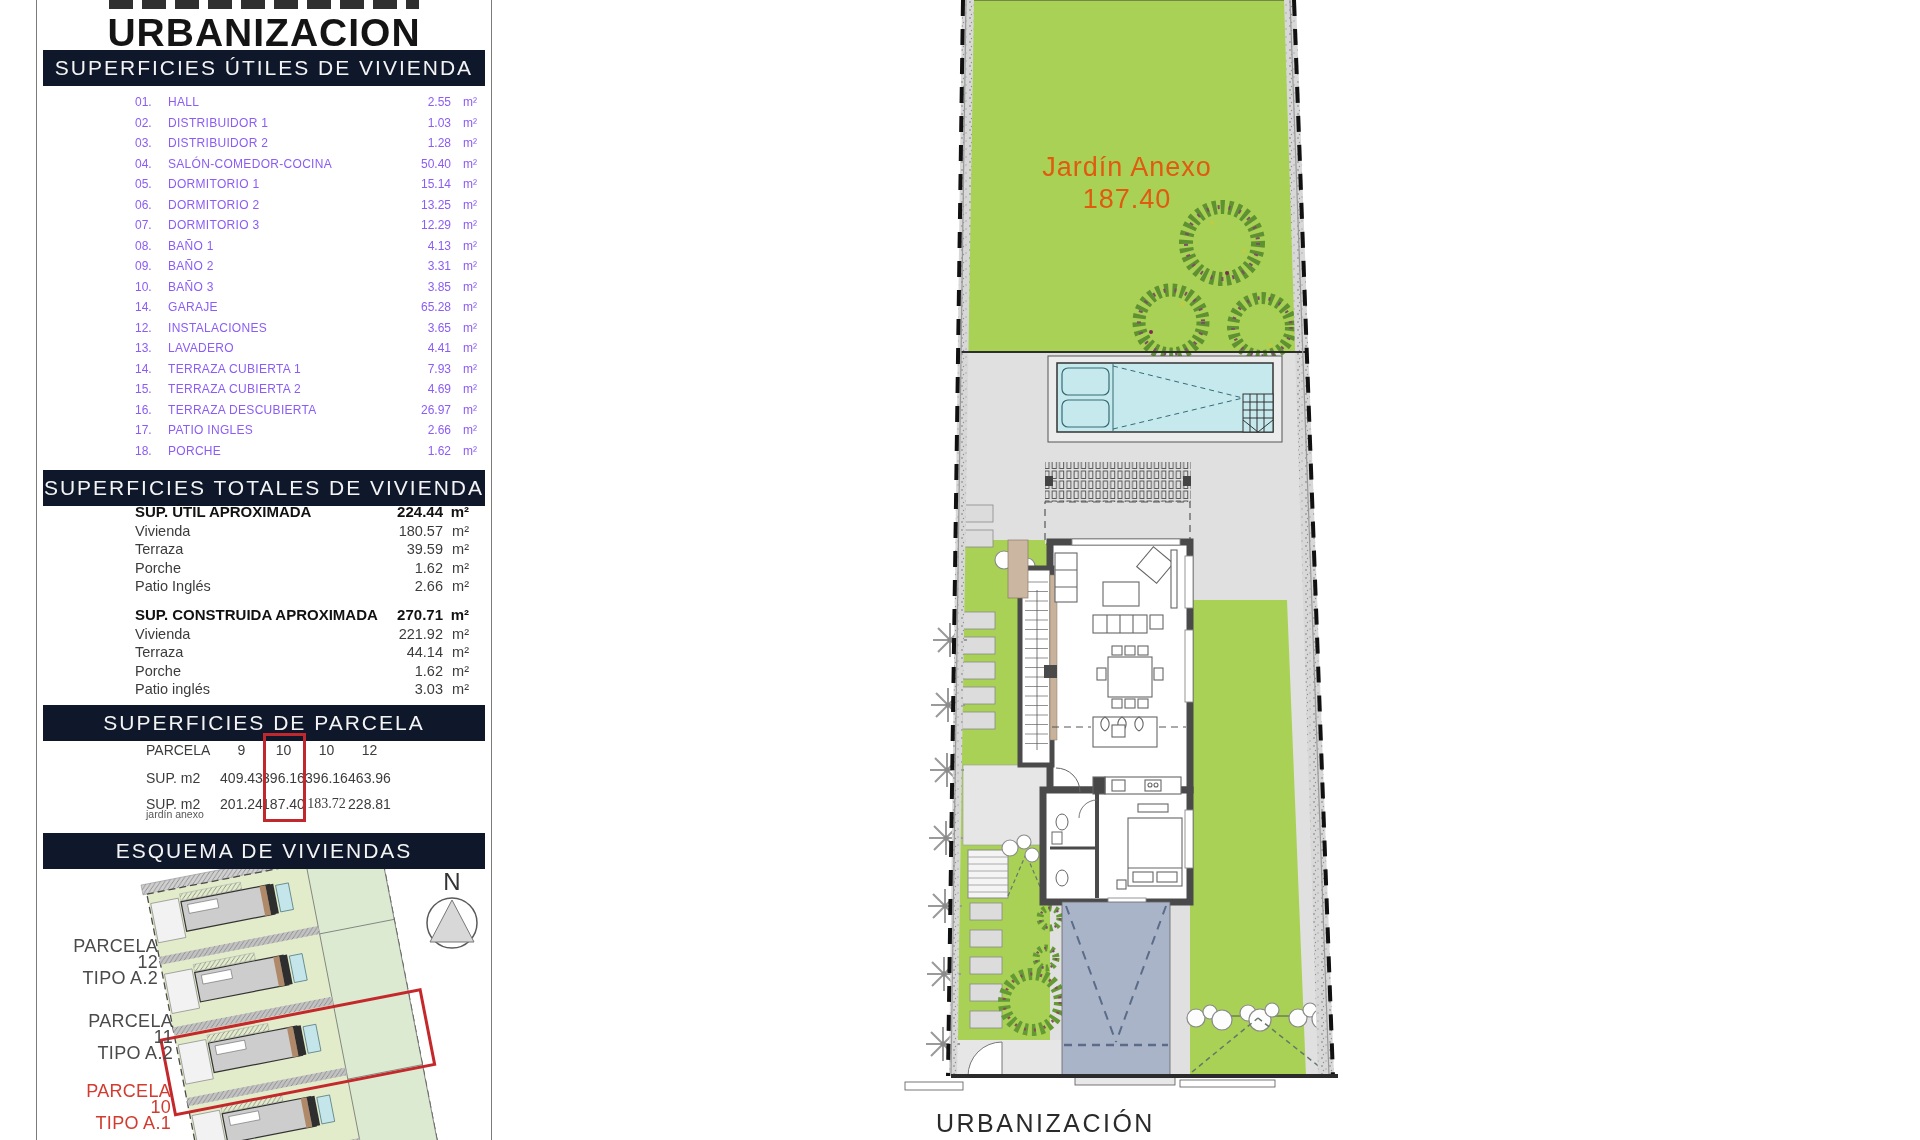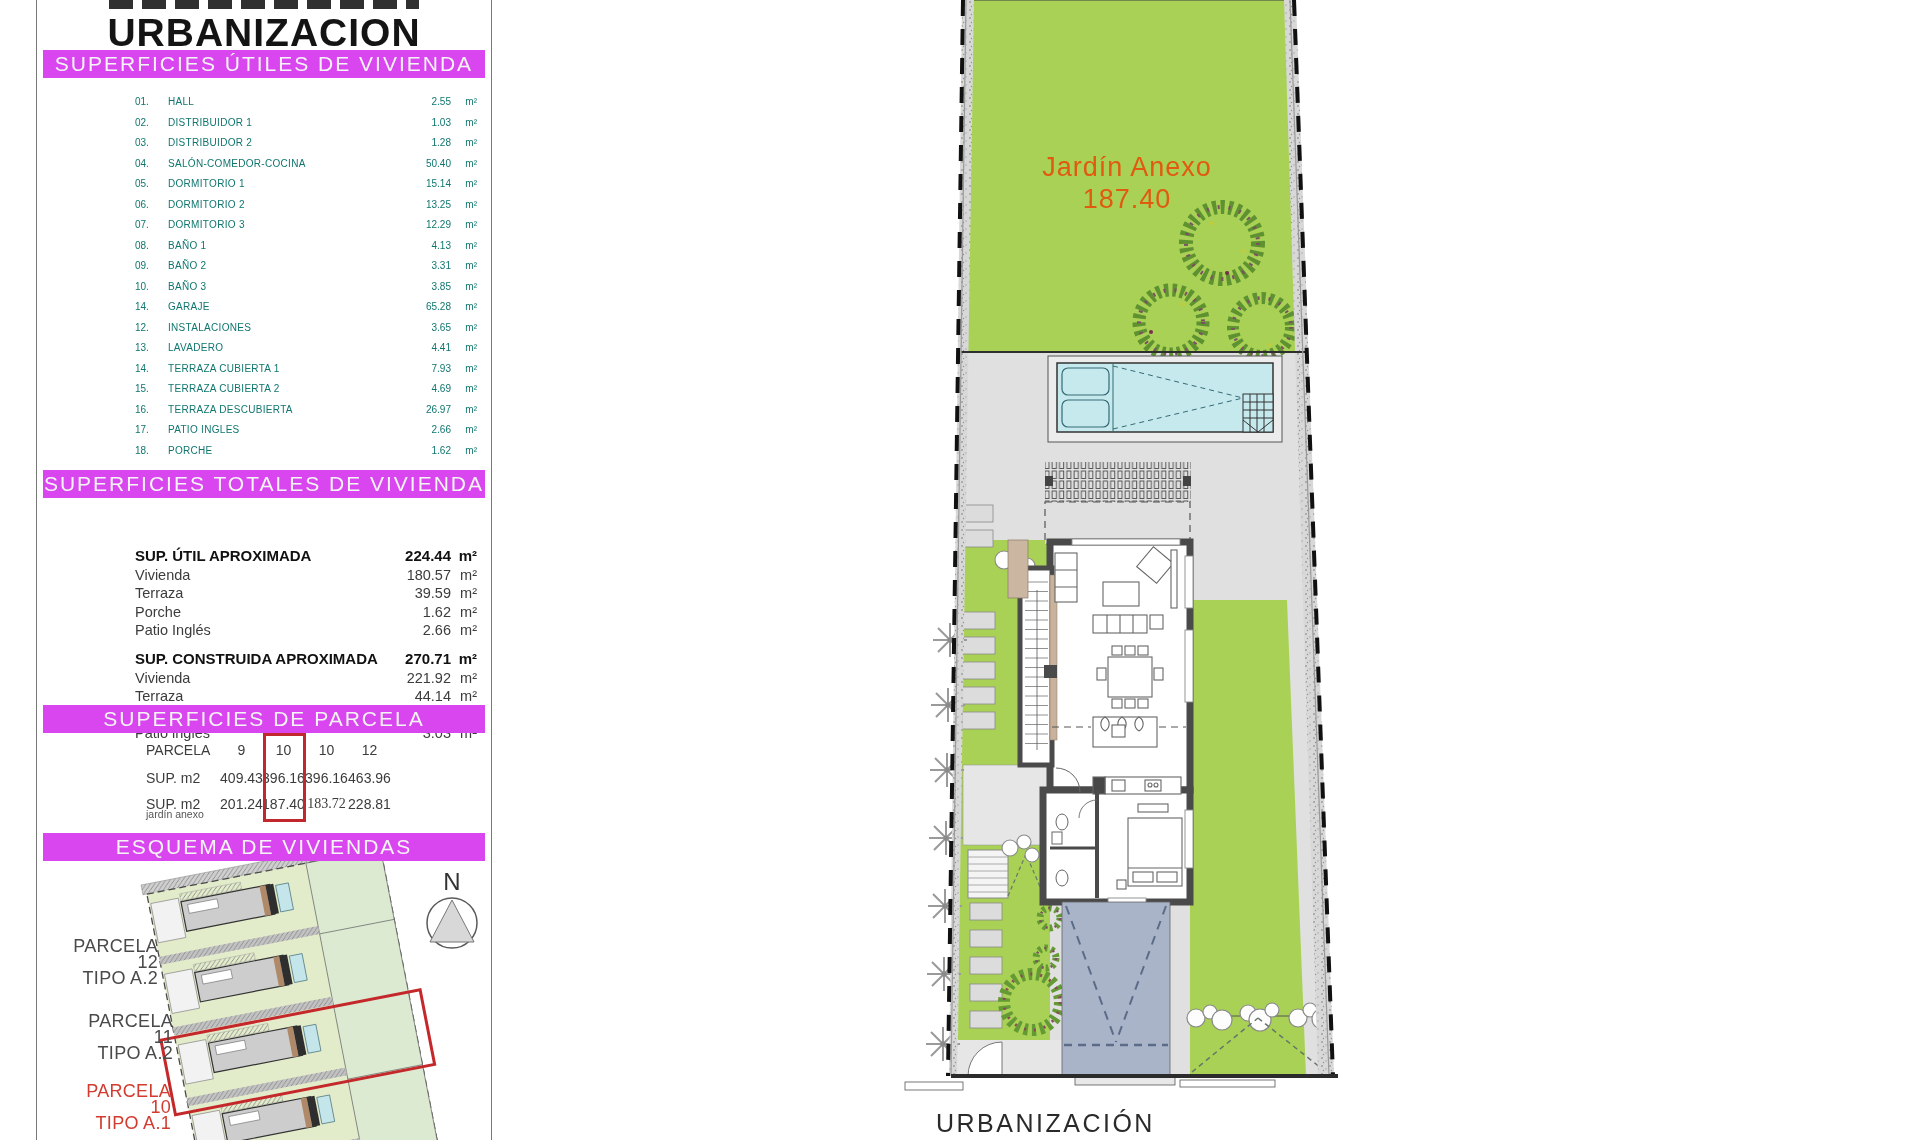--- a/index.html
+++ b/index.html
@@ -5,29 +5,29 @@
   html,body{margin:0;padding:0;}
   body{width:1920px;height:1140px;position:relative;background:#fff;overflow:hidden;
        font-family:"Liberation Sans",sans-serif;color:#333;}
   #plan-svg{position:absolute;left:0;top:0;z-index:1;}
   #left-panel{position:absolute;left:36px;top:0;width:454px;height:1140px;z-index:2;
               border-left:1px solid #7a7a7a;border-right:1px solid #7a7a7a;}
   #clip-frag{position:absolute;top:0;left:72px;width:310px;height:9px;opacity:.88;
              background:repeating-linear-gradient(90deg,#141414 0 24px,transparent 24px 33px);}
   #top-title{position:absolute;top:11px;left:0;right:0;text-align:center;font-size:39px;
              font-weight:700;letter-spacing:1px;color:#141414;}
-  .bar{position:absolute;left:6px;right:6px;height:28px;background:#d946ef;color:#f4f4f4;
+  .bar{position:absolute;left:6px;right:6px;height:36px;background:#0f172a;color:#f4f4f4;
        display:flex;align-items:center;justify-content:center;font-size:21px;
        letter-spacing:2px;font-weight:400;white-space:nowrap;}
   #bar-utiles{top:50px}#bar-totales{top:470px}#bar-parcela{top:705px}#bar-esquema{top:833px}
   #rooms-list{position:absolute;top:92px;left:0;right:0;}
-  .rrow{display:flex;height:20.5px;line-height:20.5px;font-size:10px;padding:0 14px 0 98px;color:#0f766e;}
+  .rrow{display:flex;height:20.5px;line-height:20.5px;font-size:12px;padding:0 14px 0 98px;color:#8b5cf6;}
   .rnum{width:33px;}.rname{flex:1;letter-spacing:.3px;}
   .rval{width:52px;text-align:right;}.runit{width:26px;text-align:right;}
-  #totals-list{position:absolute;top:502px;left:0;right:0;margin-top:44px;}
+  #totals-list{position:absolute;top:502px;left:0;right:8px;}
   .tgroup{margin-bottom:10px;}
   .trow{display:flex;height:18.3px;line-height:18.3px;font-size:14.5px;padding:0 14px 0 98px;color:#3c3c3c;}
   .trow.title{font-weight:700;font-size:15px;color:#111;height:20px;line-height:20px;}
   .tlabel{flex:1}.tval{width:60px;text-align:right}.tunit{width:26px;text-align:right}
   .prow{position:absolute;left:0;right:0;font-size:14px;color:#3c3c3c;height:18px;}
   #prow-ids{top:742px}#prow-sup{top:770px}#prow-jar{top:796px}
   .plabel{position:absolute;left:109px;white-space:nowrap;}
   .psub{position:absolute;left:109px;top:12px;font-size:10.5px;color:#555;}
   .pcell{position:absolute;width:43px;text-align:center;}
   #red-box{position:absolute;left:226px;top:733px;width:43px;height:89px;

